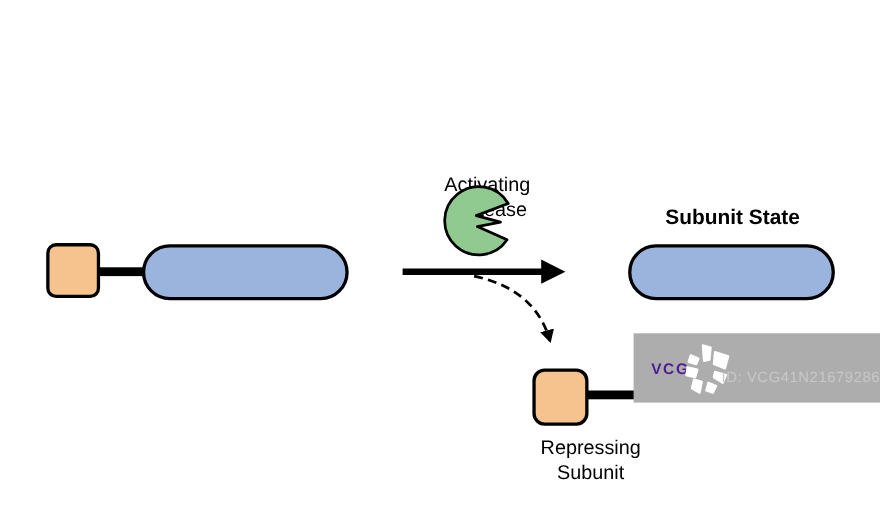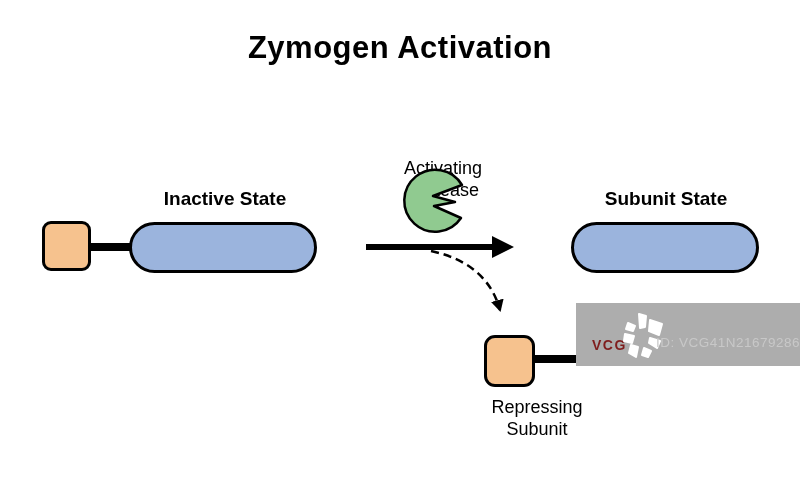--- a/index.html
+++ b/index.html
@@ -81,44 +81,41 @@
   .watermark {
     position: absolute;
     left: 576px; top: 303px;
     width: 224px; height: 63px;
     background: #adadad;
     z-index: 5;
   }
   .wm-brand {
     position: absolute;
     left: 16px; top: 24px;
-    color: #7f1d1d;
+    color: #4c1d95;
     font-size: 14px;
     font-weight: bold;
     letter-spacing: 1.5px;
-    margin-top: 10px;
   }
   .wm-pinwheel { position: absolute; left: 46px; top: 8px; }
   .wm-id {
     position: absolute;
     left: 80px; top: 32px;
     color: #c8c8c8;
     font-size: 13.5px;
     letter-spacing: 0.5px;
     white-space: nowrap;
   }
 </style>
 </head>
 <body>
 
 <div class="canvas">
 
-  <div class="title">Zymogen Activation</div>
 
-  <div class="state-label label-inactive">Inactive State</div>
   <div class="connector connector-left"></div>
   <div class="subunit-square square-left"></div>
   <div class="zymogen-pill pill-left"></div>
 
   <div class="annot-label label-protease">Activating
 Protease</div>
 
   <div class="state-label label-active">Subunit State</div>
   <div class="zymogen-pill pill-right"></div>
 

